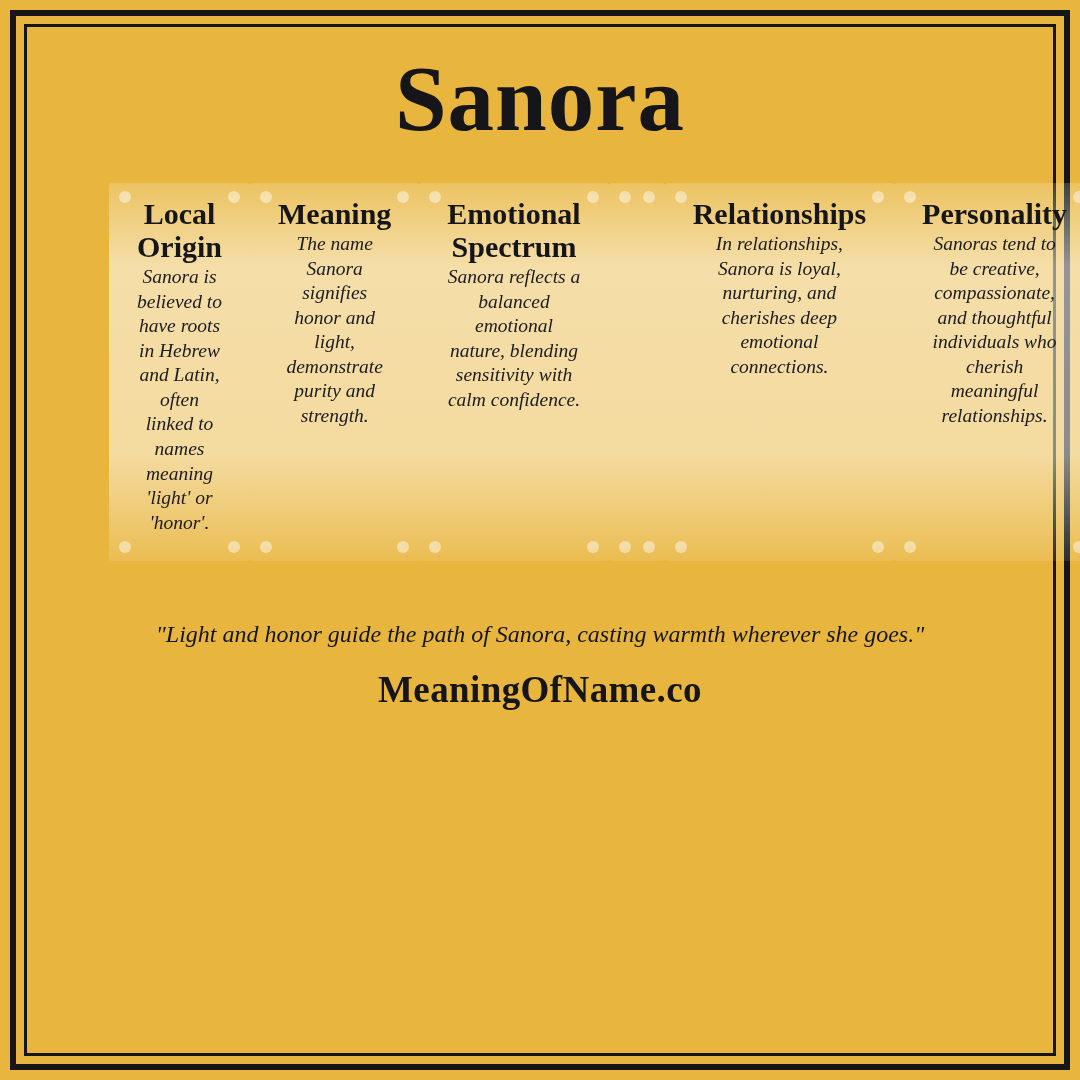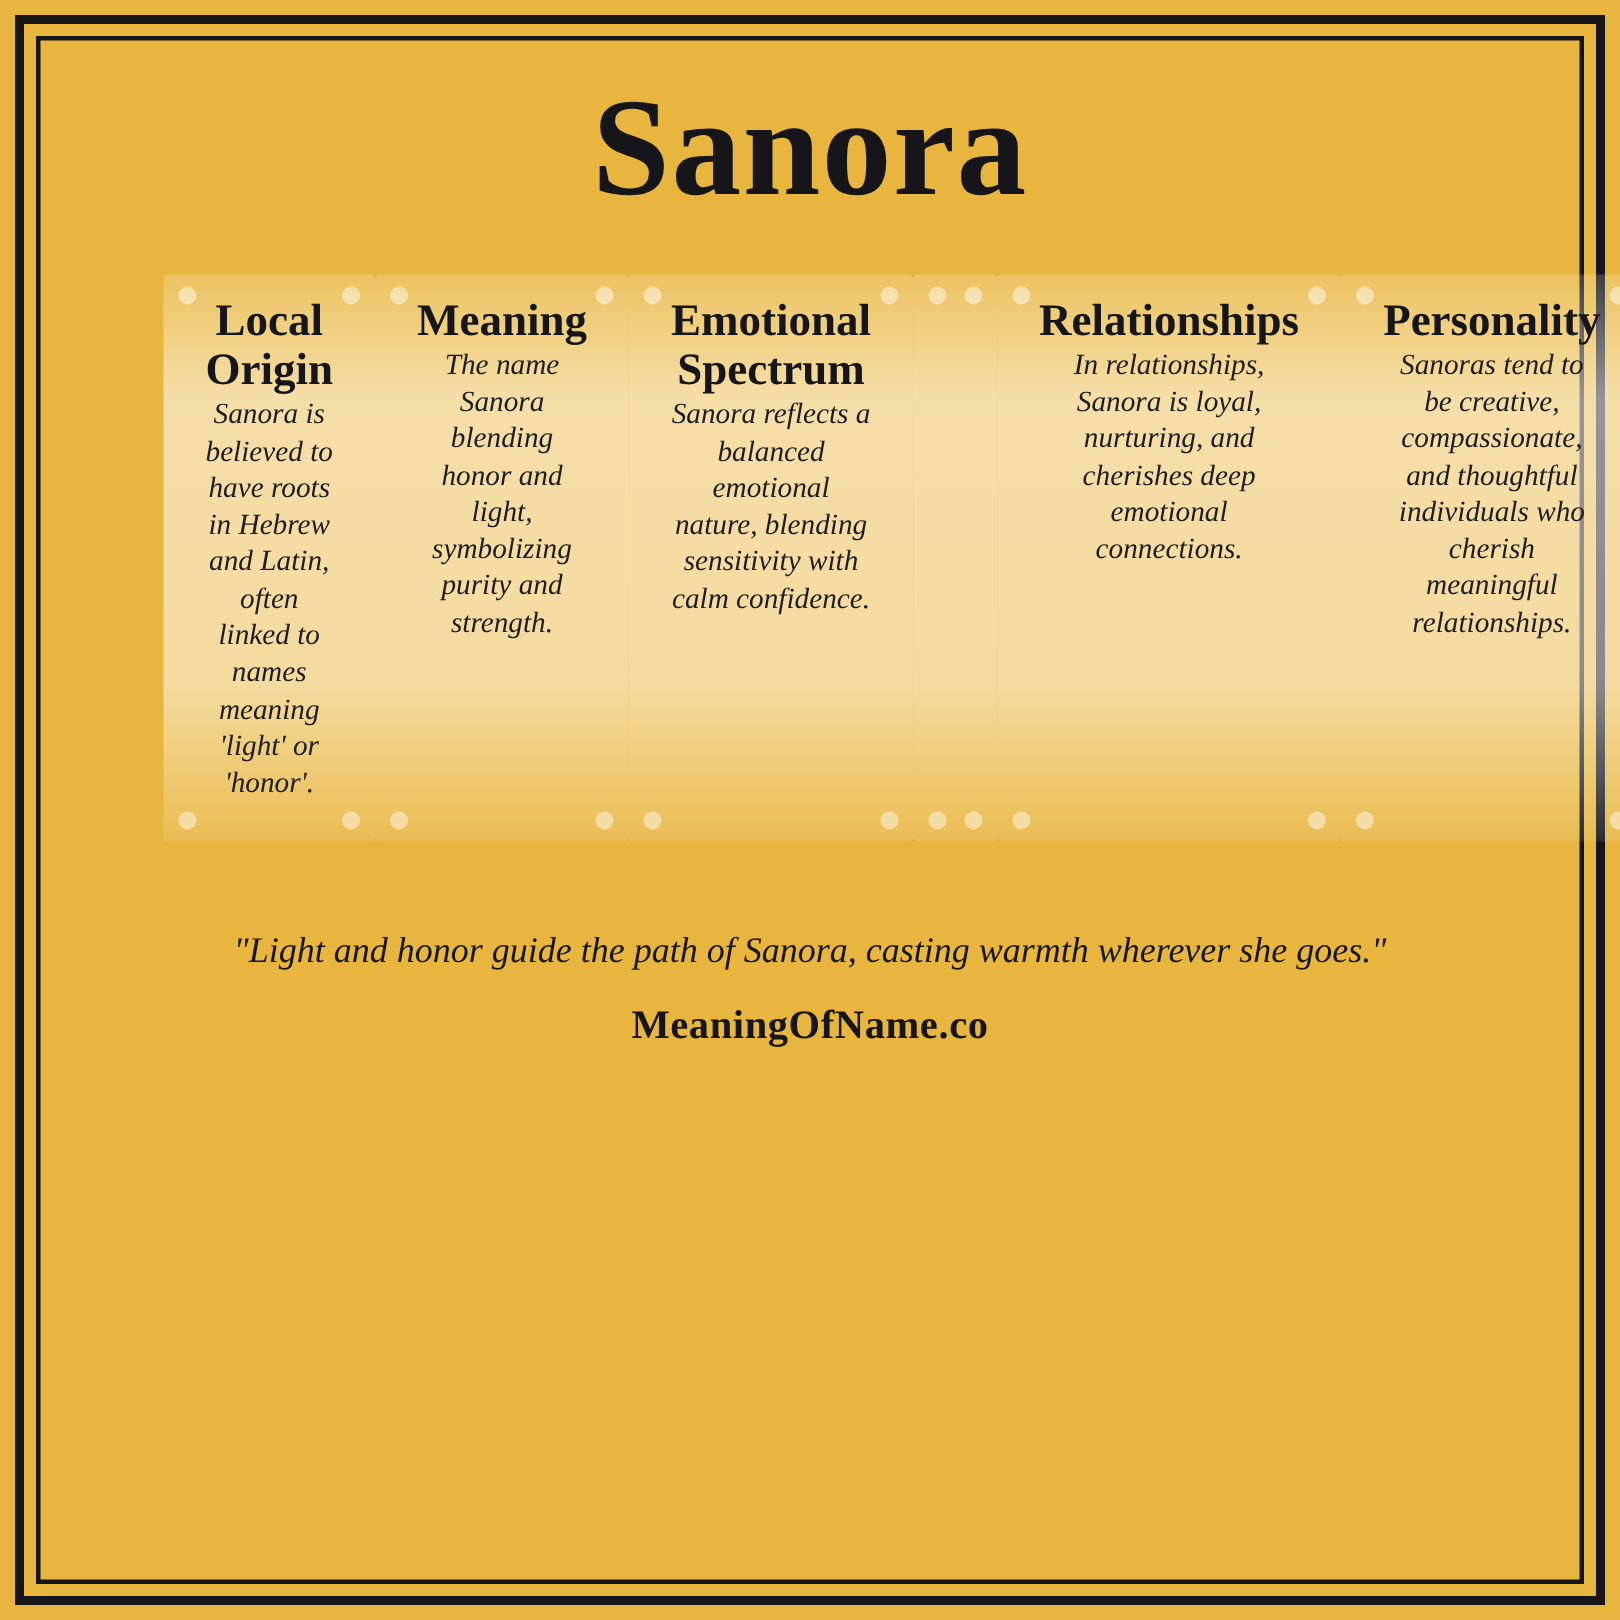--- a/index.html
+++ b/index.html
@@ -120,21 +120,21 @@
   .quote {
     margin-top: 56px;
     font-size: 24px;
     font-style: italic;
     color: #15151a;
     text-align: center;
     width: 100%;
   }
   .brand {
     margin-top: 20px;
-    font-size: 27px;
+    font-size: 37px;
     font-weight: bold;
     color: #15151a;
     letter-spacing: 0.4px;
     text-align: center;
     width: 100%;
   }
 </style>
 </head>
 <body>
 
@@ -151,21 +151,21 @@
         <div class="card-title">Local Origin</div>
         <div class="card-text">Sanora is believed to have roots in Hebrew and Latin, often linked to names meaning 'light' or 'honor'.</div>
         <div class="card-dots-bottom">
             <span class="l"></span>
             <span class="r"></span>
           </div>
       </div>
 
       <div class="card" style="padding-bottom:44px;">
         <div class="card-title">Meaning</div>
-        <div class="card-text">The name Sanora blending honor and light, symbolizing purity and strength.</div>
+        <div class="card-text">The name Sanora signifies honor and light, demonstrate purity and strength.</div>
         <div class="card-dots-bottom">
             <span class="l"></span>
             <span class="r"></span>
           </div>
       </div>
 
       <div class="card" style="padding-bottom:26px;">
         <div class="card-title">Emotional Spectrum</div>
         <div class="card-text">Sanora reflects a balanced emotional nature, blending sensitivity with calm confidence.</div>
         <div class="card-dots-bottom">

